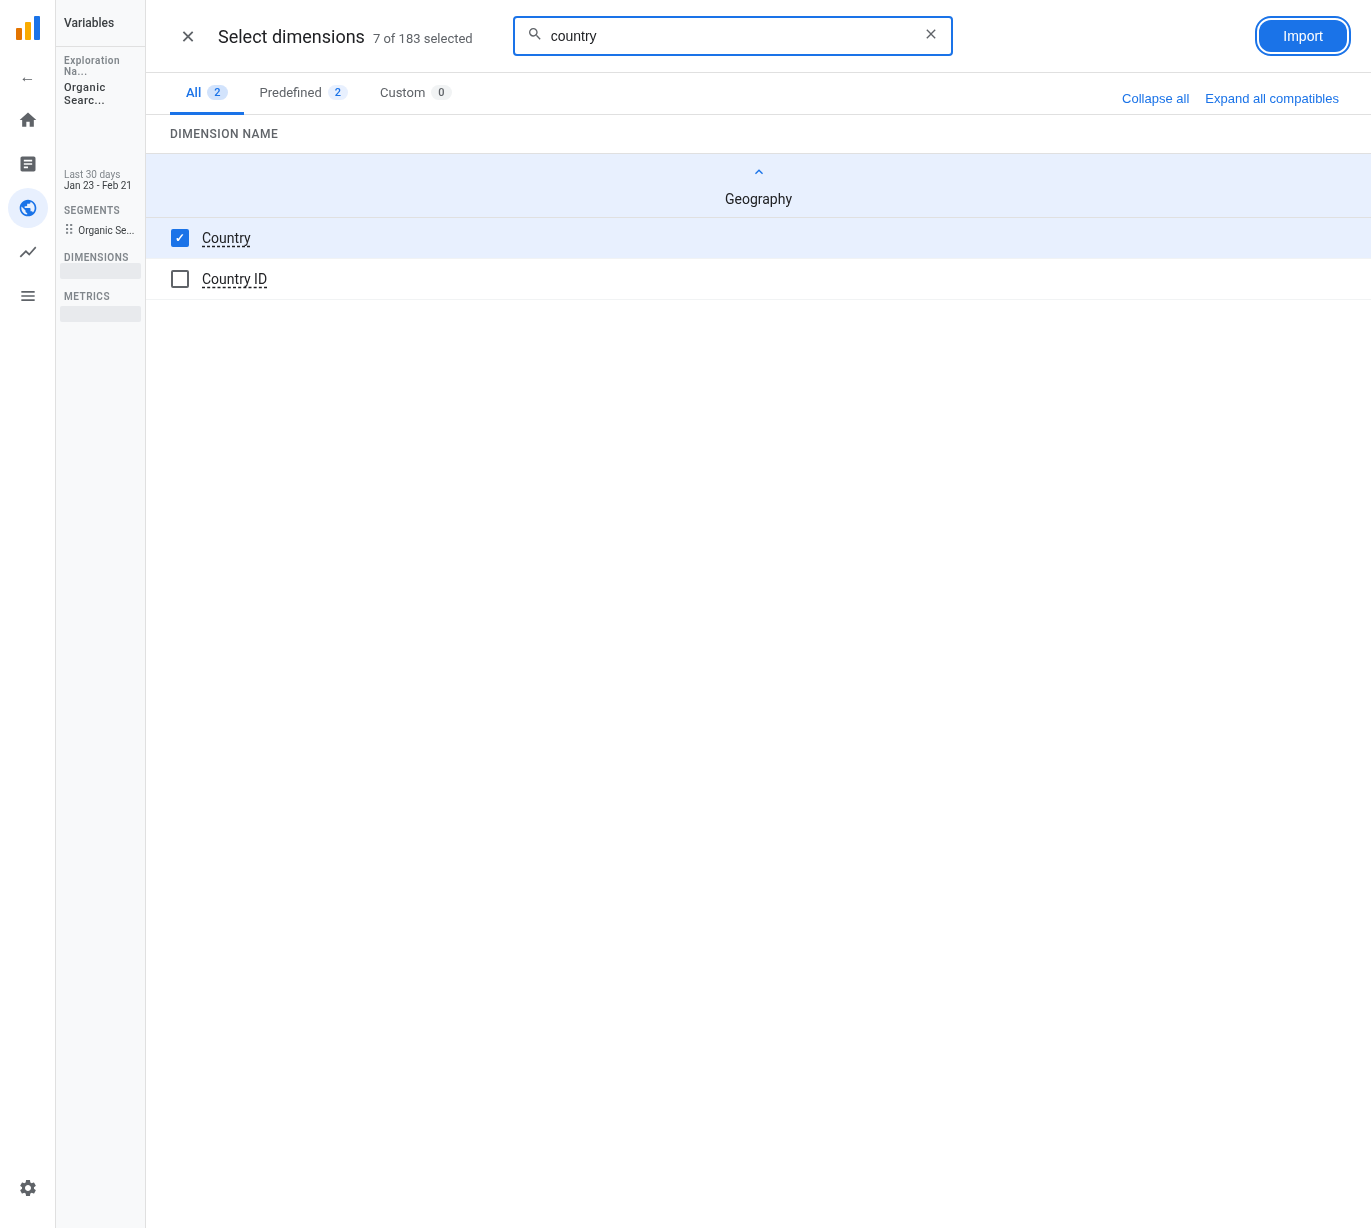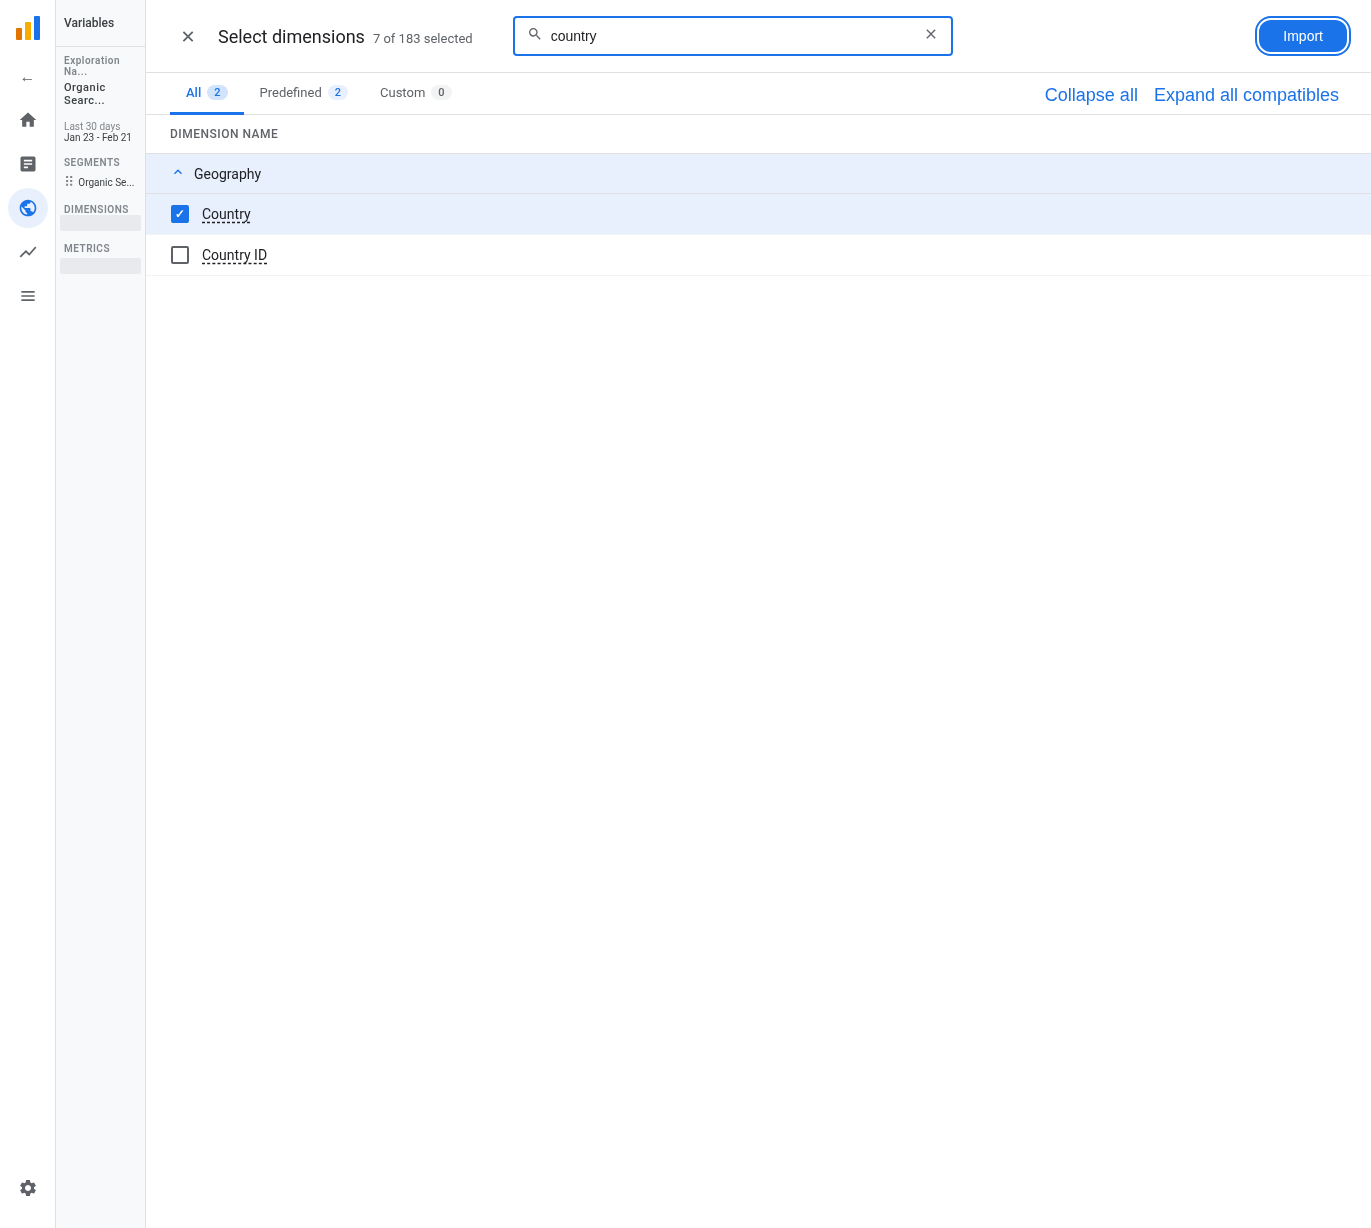--- a/index.html
+++ b/index.html
@@ -209,21 +209,21 @@
       border-radius: 10px;
       padding: 1px 7px;
       font-size: 11px;
       font-weight: 500;
     }
     .tab.active .tab-badge {
       background: #d2e3fc;
     }
     .tab-spacer { flex: 1; }
     .collapse-all-btn, .expand-all-btn {
-      font-size: 18px;
+      font-size: 13px;
       color: #1a73e8;
       cursor: pointer;
       padding: 8px 8px;
       background: none;
       border: none;
       white-space: nowrap;
     }
 
     
     .modal-content {
@@ -242,20 +242,21 @@
 
     
     .group-row {
       display: flex;
       align-items: center;
       padding: 10px 24px;
       background: #e8f0fe;
       border-bottom: 1px solid #e0e0e0;
       cursor: pointer;
       gap: 8px;
+      flex-direction: column;
     }
     .chevron-icon {
       color: #1a73e8;
       font-size: 14px;
     }
     .group-name {
       font-size: 14px;
       color: #202124;
       font-weight: 400;
     }
@@ -364,21 +365,21 @@
   </div>
 </div>
 
 <div class="left-panel">
   <div class="left-panel-tab">Variables</div>
   <div class="left-panel-section">
     <div style="font-size:10px;color:#80868b;margin-bottom:4px;">Exploration Na...</div>
     <div style="font-size:11px;color:#3c4043;font-weight:500;">Organic Searc...</div>
   </div>
   <div style="padding:6px 8px;">
-    <div style="font-size:10px;color:#80868b;">Last 30 days</div>
+    <div style="font-size:10px;color:#80868b;margin-top:48px;">Last 30 days</div>
     <div style="font-size:10px;color:#3c4043;">Jan 23 - Feb 21</div>
   </div>
   <div style="padding:8px 8px 4px;font-size:10px;color:#80868b;font-weight:600;letter-spacing:0.5px;">SEGMENTS</div>
   <div style="padding:2px 8px;font-size:10px;color:#3c4043;display:flex;align-items:center;gap:4px;">
     <span style="font-size:14px;color:#80868b;">⠿</span>
     <span>Organic Se...</span>
   </div>
   <div style="padding:12px 8px 0;font-size:10px;color:#80868b;font-weight:600;letter-spacing:0.5px;">DIMENSIONS</div>
   <div style="padding:2px 8px;font-size:10px;color:#3c4043;background:#e8eaed;margin:0 4px;border-radius:2px;height:16px;"></div>
   <div style="padding:12px 8px 4px;font-size:10px;color:#80868b;font-weight:600;letter-spacing:0.5px;">METRICS</div>

